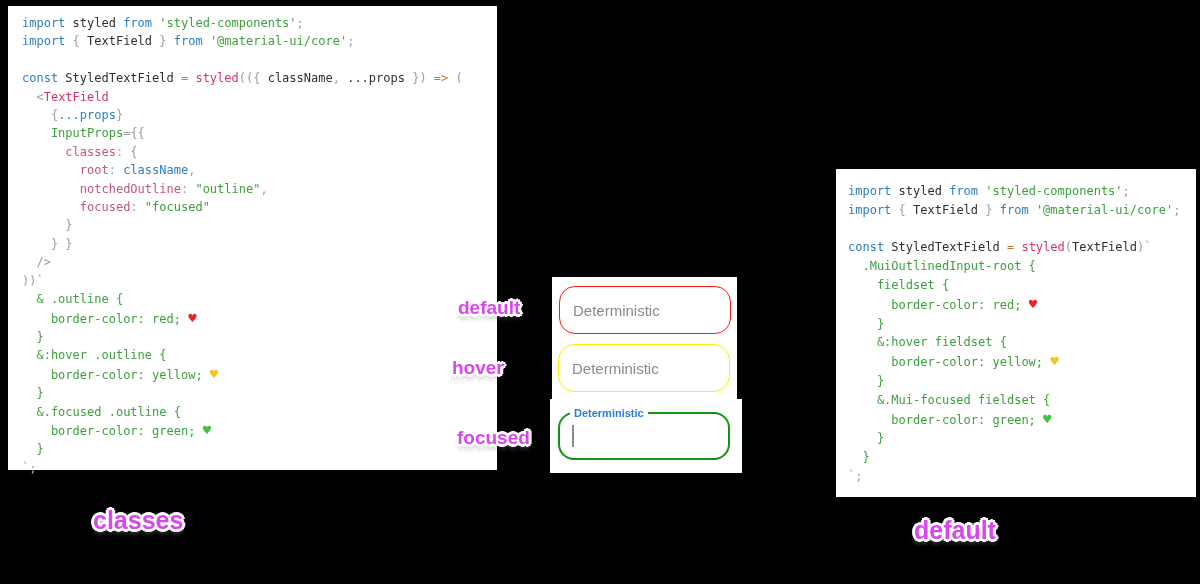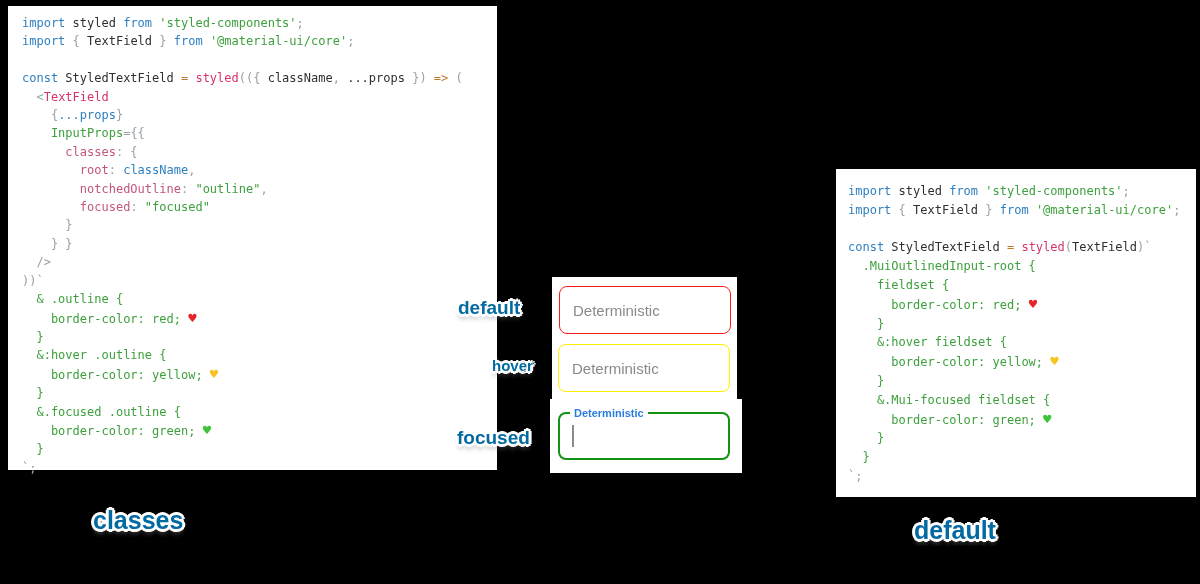--- a/index.html
+++ b/index.html
@@ -24,37 +24,37 @@
   .tok-css{color:#3da03d;margin-top:40px;}
   .tok-hr{color:#e82428;font-size:14px;}
   .tok-hy{color:#f7c325;font-size:14px;}
   .tok-hg{color:#3fc33a;font-size:14px;}
 
   
   .demo-card{position:absolute;background:#fff;}
   #card-top{left:552px;top:277px;width:185px;height:122px;}
   #card-bottom{left:550px;top:399px;width:192px;height:74px;}
 
-  .tf{position:absolute;background:#fff;border-radius:8px;box-sizing:border-box;}
+  .tf{position:absolute;background:#fff;border-radius:16px;box-sizing:border-box;}
   #tf-default{left:559px;top:286px;width:172px;height:48px;border:1.5px solid #ff1a1a;}
   #tf-hover{left:558px;top:344px;width:172px;height:48px;border:1.5px solid #ffee00;}
   #tf-focused{left:558px;top:412px;width:172px;height:48px;border:2px solid #129212;}
   .tf-placeholder{position:absolute;left:13px;top:50%;transform:translateY(-50%);
                   color:#8a8a8a;font-size:15px;}
   .tf-notch-label{position:absolute;left:10px;top:-8px;background:#fff;padding:0 4px;
                   font-size:11px;font-weight:bold;color:#2a7ce0;line-height:14px;}
   .tf-cursor{position:absolute;left:12px;top:11px;width:2px;height:22px;background:#8a8a8a;}
 
   
-  .sticker{position:absolute;color:#0369a1;font-weight:bold;letter-spacing:0px;
+  .sticker{position:absolute;color:#d946ef;font-weight:bold;letter-spacing:0px;
     text-shadow:-2px -2px 0 #fff,2px -2px 0 #fff,-2px 2px 0 #fff,2px 2px 0 #fff,
                 -3px 0 0 #fff,3px 0 0 #fff,0 -3px 0 #fff,0 3px 0 #fff,
                 0 5px 4px rgba(130,130,130,.55);}
   #lbl-default{left:458px;top:297px;font-size:19px;}
-  #lbl-hover{left:452px;top:357px;font-size:15px;margin-left:40px;}
+  #lbl-hover{left:452px;top:357px;font-size:19px;}
   #lbl-focused{left:457px;top:427px;font-size:19px;}
   #lbl-classes{left:93px;top:506px;font-size:25px;}
   #lbl-globals{left:914px;top:516px;font-size:25px;}
 </style>
 </head>
 <body>
 
 <div id="stage">
 
   <div id="panel-classes" class="code-panel"><div class="code-line"><span class="tok-kw">import</span><span class="tok-id"> styled </span><span class="tok-kw">from</span><span class="tok-st"> 'styled-components'</span><span class="tok-pu">;</span></div><div class="code-line"><span class="tok-kw">import</span><span class="tok-pu"> { </span><span class="tok-id">TextField</span><span class="tok-pu"> } </span><span class="tok-kw">from</span><span class="tok-st"> '@material-ui/core'</span><span class="tok-pu">;</span></div><div class="code-line">&nbsp;</div><div class="code-line"><span class="tok-kw">const</span><span class="tok-id"> StyledTextField </span><span class="tok-op">=</span><span class="tok-fn"> styled</span><span class="tok-pu">(({ </span><span class="tok-id">className</span><span class="tok-pu">, </span><span class="tok-id">...props</span><span class="tok-pu"> }) </span><span class="tok-op">=&gt;</span><span class="tok-pu"> (</span></div><div class="code-line"><span class="tok-pu">  &lt;</span><span class="tok-fn">TextField</span></div><div class="code-line"><span class="tok-pu">    {</span><span class="tok-kw">...props</span><span class="tok-pu">}</span></div><div class="code-line"><span class="tok-st">    InputProps</span><span class="tok-pu">={{</span></div><div class="code-line"><span class="tok-ky">      classes</span><span class="tok-pu">: {</span></div><div class="code-line"><span class="tok-ky">        root</span><span class="tok-pu">: </span><span class="tok-kw">className</span><span class="tok-pu">,</span></div><div class="code-line"><span class="tok-ky">        notchedOutline</span><span class="tok-pu">: </span><span class="tok-st">"outline"</span><span class="tok-pu">,</span></div><div class="code-line"><span class="tok-ky">        focused</span><span class="tok-pu">: </span><span class="tok-st">"focused"</span></div><div class="code-line"><span class="tok-pu">      }</span></div><div class="code-line"><span class="tok-pu">    } }</span></div><div class="code-line"><span class="tok-pu">  /&gt;</span></div><div class="code-line"><span class="tok-pu">))`</span></div><div class="code-line"><span class="tok-css">  &amp; .outline {</span></div><div class="code-line"><span class="tok-css">    border-color: red; </span><span class="tok-hr">♥</span></div><div class="code-line"><span class="tok-css">  }</span></div><div class="code-line"><span class="tok-css">  &amp;:hover .outline {</span></div><div class="code-line"><span class="tok-css">    border-color: yellow; </span><span class="tok-hy">♥</span></div><div class="code-line"><span class="tok-css">  }</span></div><div class="code-line"><span class="tok-css">  &amp;.focused .outline {</span></div><div class="code-line"><span class="tok-css">    border-color: green; </span><span class="tok-hg">♥</span></div><div class="code-line"><span class="tok-css">  }</span></div><div class="code-line"><span class="tok-pu">`;</span></div></div>

